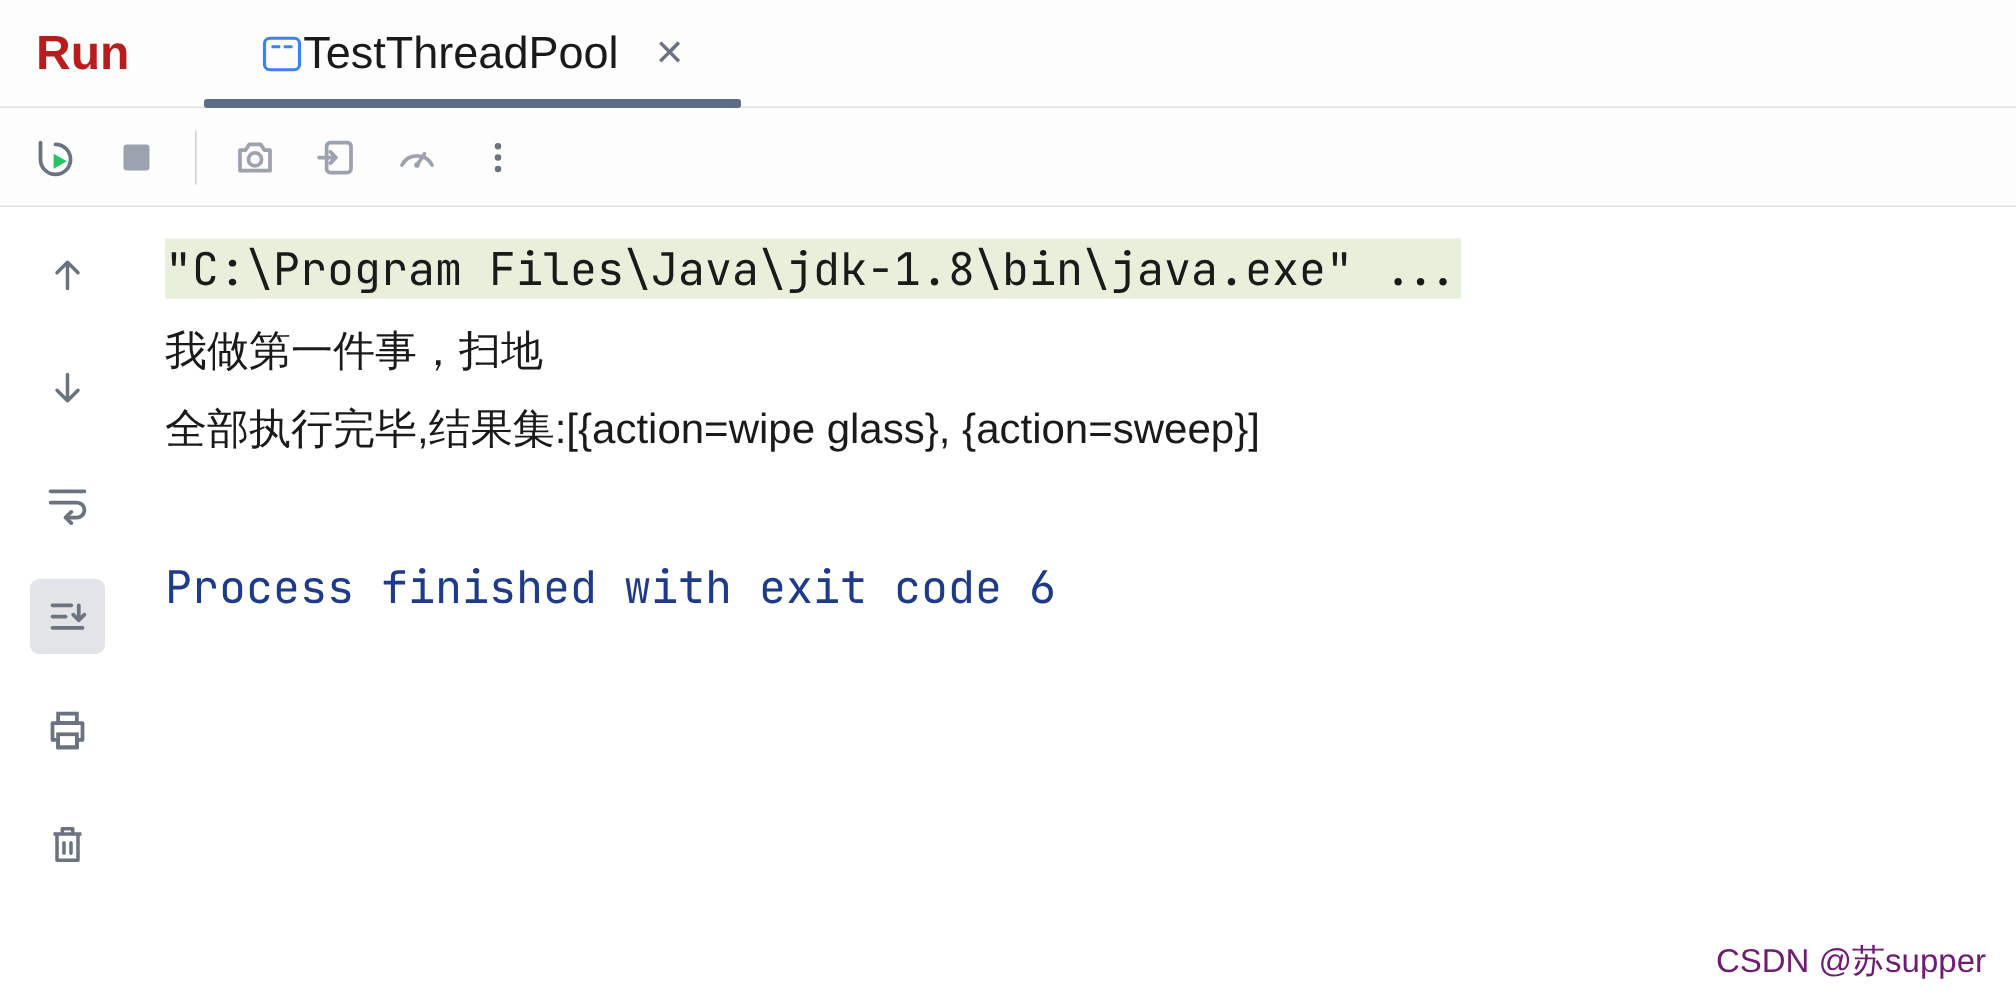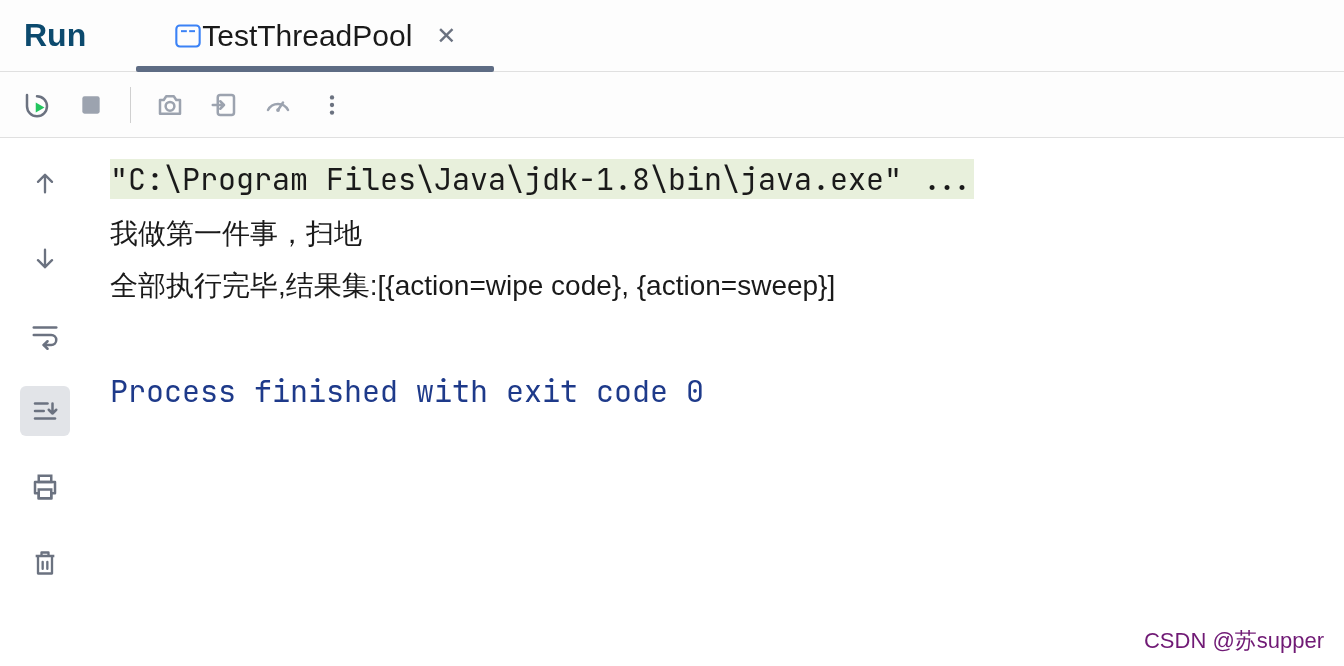--- a/index.html
+++ b/index.html
@@ -18,21 +18,21 @@
       display: flex;
       align-items: center;
       height: 72px;
       padding: 0 24px;
       border-bottom: 1px solid #e0e0e0;
       background: #fdfdfd;
     }
     .run-title {
       font-size: 32px;
       font-weight: 600;
-      color: #0c4a6e;
+      color: #b91c1c;
       margin-right: 80px;
     }
     .tab {
       display: flex;
       align-items: center;
       padding: 0 8px;
       height: 100%;
       position: relative;
     }
     .tab-underline {
@@ -240,18 +240,18 @@
     <div class="gutter-btn">
       <svg width="28" height="28" viewBox="0 0 24 24" fill="none">
         <path d="M4 6 L20 6 M9 6 L9 3 L15 3 L15 6 M6 6 L6 21 L18 21 L18 6" stroke="#6b7280" stroke-width="2" fill="none" stroke-linejoin="round"></path>
         <path d="M10 11 L10 17 M14 11 L14 17" stroke="#6b7280" stroke-width="2" stroke-linecap="round"></path>
       </svg>
     </div>
   </div>
   <div class="console">
     <div class="console-line"><span class="cmd-line">"C:\Program Files\Java\jdk-1.8\bin\java.exe" ...</span></div>
     <div class="console-line output-line">我做第一件事，扫地</div>
-    <div class="console-line output-line">全部执行完毕,结果集:[{action=wipe code}, {action=sweep}]</div>
-    <div class="console-line exit-line">Process finished with exit code 0</div>
+    <div class="console-line output-line">全部执行完毕,结果集:[{action=wipe glass}, {action=sweep}]</div>
+    <div class="console-line exit-line">Process finished with exit code 6</div>
   </div>
 </div>
 
 <div class="watermark">CSDN @苏supper</div>
 
 </body></html>

